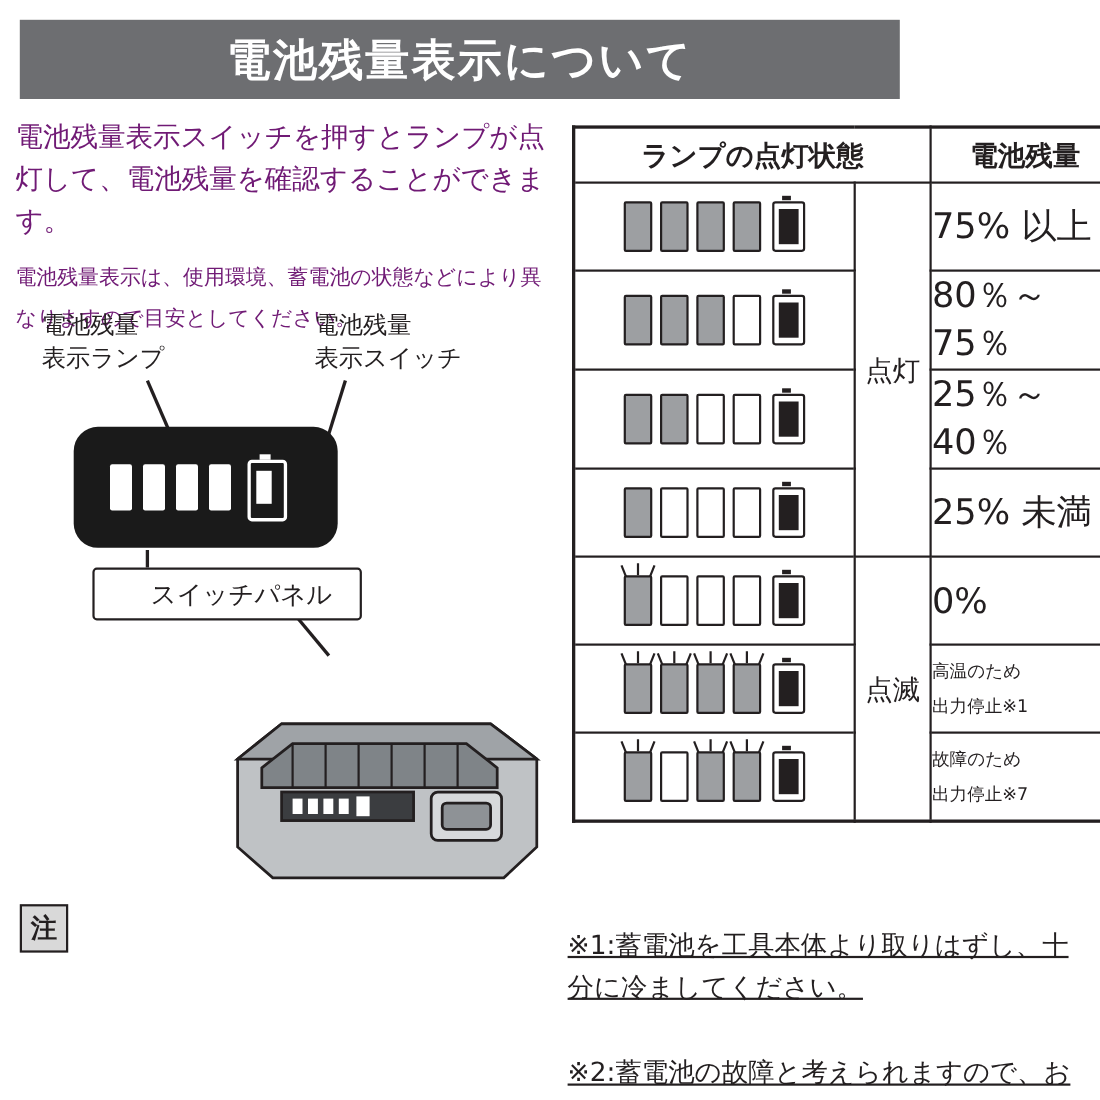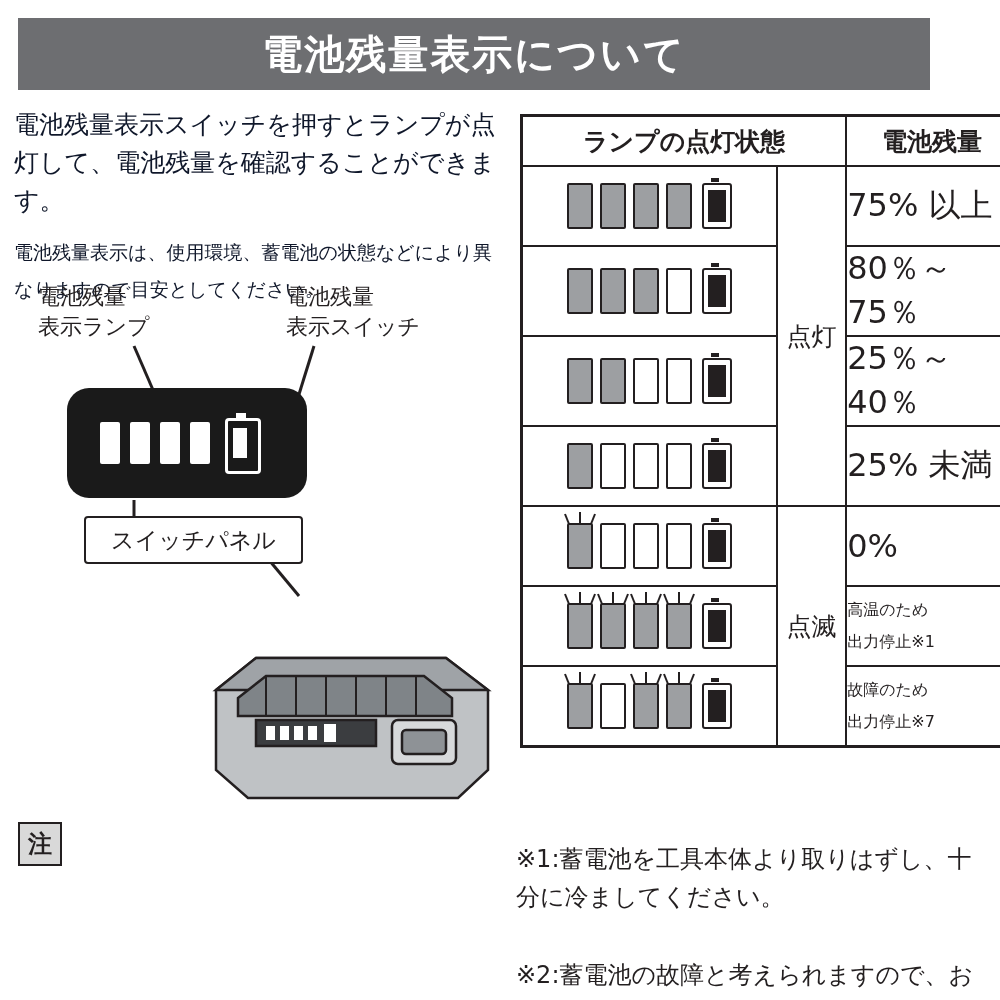--- a/index.html
+++ b/index.html
@@ -8,37 +8,37 @@
     background:#ffffff;
     font-family:"Liberation Sans","DejaVu Sans",sans-serif;
     color:#231f20;
     position:relative;
     overflow:hidden;
   }
   .page{position:absolute;inset:0;}
 
   
   .header-bar{
-    position:absolute;left:18px;top:18px;width:912px;height:72px;
+    position:absolute;left:18px;top:18px;width:800px;height:72px;
     background:#6d6e71;
     text-align:right;
   }
   .header-title{
     position:absolute;left:0;top:0;width:100%;height:72px;
     display:flex;align-items:center;justify-content:center;
     color:#ffffff;font-size:40px;font-weight:bold;letter-spacing:2px;
     font-family:"DejaVu Sans",sans-serif;
   }
 
   
   .left-col{position:absolute;left:14px;top:106px;width:485px;}
   .para{
     font-size:25px;line-height:38px;letter-spacing:0px;
     font-family:"DejaVu Sans",sans-serif;
-    color:#0f172a;margin:0 0 14px 0;
+    color:#701a75;margin:0 0 14px 0;
   }
   .para.p2{font-size:19px;line-height:37px;}
 
   
   .callout-area{position:absolute;left:14px;top:278px;width:490px;height:330px;}
   .callout-label{
     position:absolute;font-size:22px;line-height:30px;
     font-family:"DejaVu Sans",sans-serif;color:#231f20;white-space:pre-line;
   }
   .cl-lamp{left:24px;top:4px;}
@@ -64,21 +64,21 @@
     content:"";position:absolute;left:8px;top:-8px;width:10px;height:5px;background:#ffffff;
   }
   .batt-icon:after{
     content:"";position:absolute;left:5px;top:7px;width:14px;height:30px;background:#ffffff;
   }
 
   .panel-caption-box{
     position:absolute;left:70px;top:238px;width:215px;height:44px;
     border:2px solid #231f20;border-radius:4px;
     display:flex;align-items:center;justify-content:center;
-    font-size:23px;font-family:"DejaVu Sans",sans-serif;background:#fff;
+    font-size:23px;font-family:"DejaVu Sans",sans-serif;background:#fff;padding-left:26px;
   }
 
   
   .battery-ill{position:absolute;left:196px;top:620px;width:310px;height:200px;}
 
   
   .note-block{position:absolute;left:18px;top:820px;width:470px;}
   .note-row{display:flex;align-items:flex-start;}
   .note-badge{
     width:40px;height:40px;border:2px solid #231f20;background:#d9d9d9;
@@ -125,21 +125,21 @@
     content:"";position:absolute;left:7px;top:-7px;width:8px;height:4px;background:#231f20;
   }
   .bar-batt .fill{position:absolute;left:4px;top:5px;right:4px;bottom:5px;background:#231f20;}
   .blink{position:absolute;left:-6px;top:-14px;width:34px;height:14px;}
 
   .footnotes{
     position:absolute;left:516px;top:802px;width:478px;
     font-size:24px;line-height:38px;font-family:"DejaVu Sans",sans-serif;
     white-space:pre-line;
   }
-  .fn{margin-bottom:2px;}
+  .fn{margin-bottom:2px;text-decoration:underline;}
 </style>
 </head>
 <body>
 
 <div class="page">
 
   <div class="header-bar">
     <div class="header-title">電池残量表示について</div>
   </div>
 

